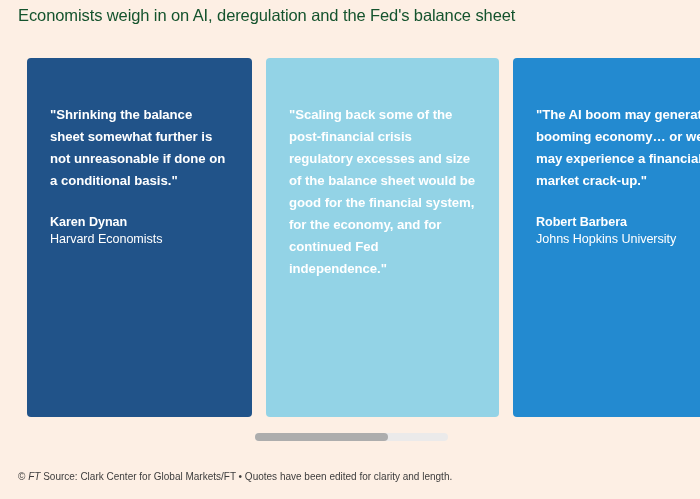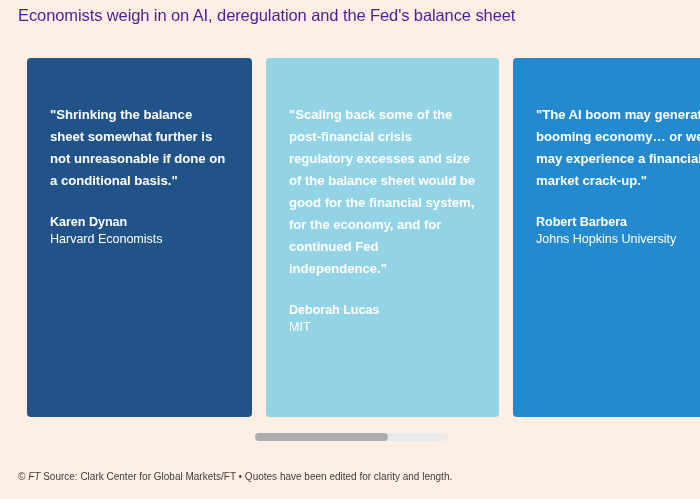--- a/index.html
+++ b/index.html
@@ -105,39 +105,35 @@
     color: #3d3d3d;
     white-space: nowrap;
   }
   #footer-note .ft-mark {
     font-style: italic;
   }
 </style>
 </head>
 <body style="background: rgb(253, 239, 228);">
 
-<div id="page-title" style="color: #4c1d95;">Economists weigh in on AI, deregulation and the Fed's balance sheet</div>
+<div id="page-title" style="color: #14532d;">Economists weigh in on AI, deregulation and the Fed's balance sheet</div>
 
 <div id="carousel-viewport">
   <div id="carousel-track">
 
     <div class="quote-card" id="card-0" style="background: rgb(33, 83, 137);">
       <p class="quote-text">"Shrinking the balance sheet somewhat further is not unreasonable if done on a conditional basis."</p>
       <div class="attrib-block">
         <div class="attrib-name">Karen Dynan</div>
         <div class="attrib-org">Harvard Economists</div>
       </div>
     </div>
 
     <div class="quote-card wide" id="card-1" style="background: rgb(147, 211, 230);">
       <p class="quote-text">"Scaling back some of the post-financial crisis regulatory excesses and size of the balance sheet would be good for the financial system, for the economy, and for continued Fed independence."</p>
-      <div class="attrib-block">
-        <div class="attrib-name">Deborah Lucas</div>
-        <div class="attrib-org">MIT</div>
-      </div>
     </div>
 
     <div class="quote-card wide" id="card-2" style="background: rgb(35, 138, 208);">
       <p class="quote-text">"The AI boom may generate a booming economy… or we may experience a financial market crack-up."</p>
       <div class="attrib-block">
         <div class="attrib-name">Robert Barbera</div>
         <div class="attrib-org">Johns Hopkins University</div>
       </div>
     </div>
 

